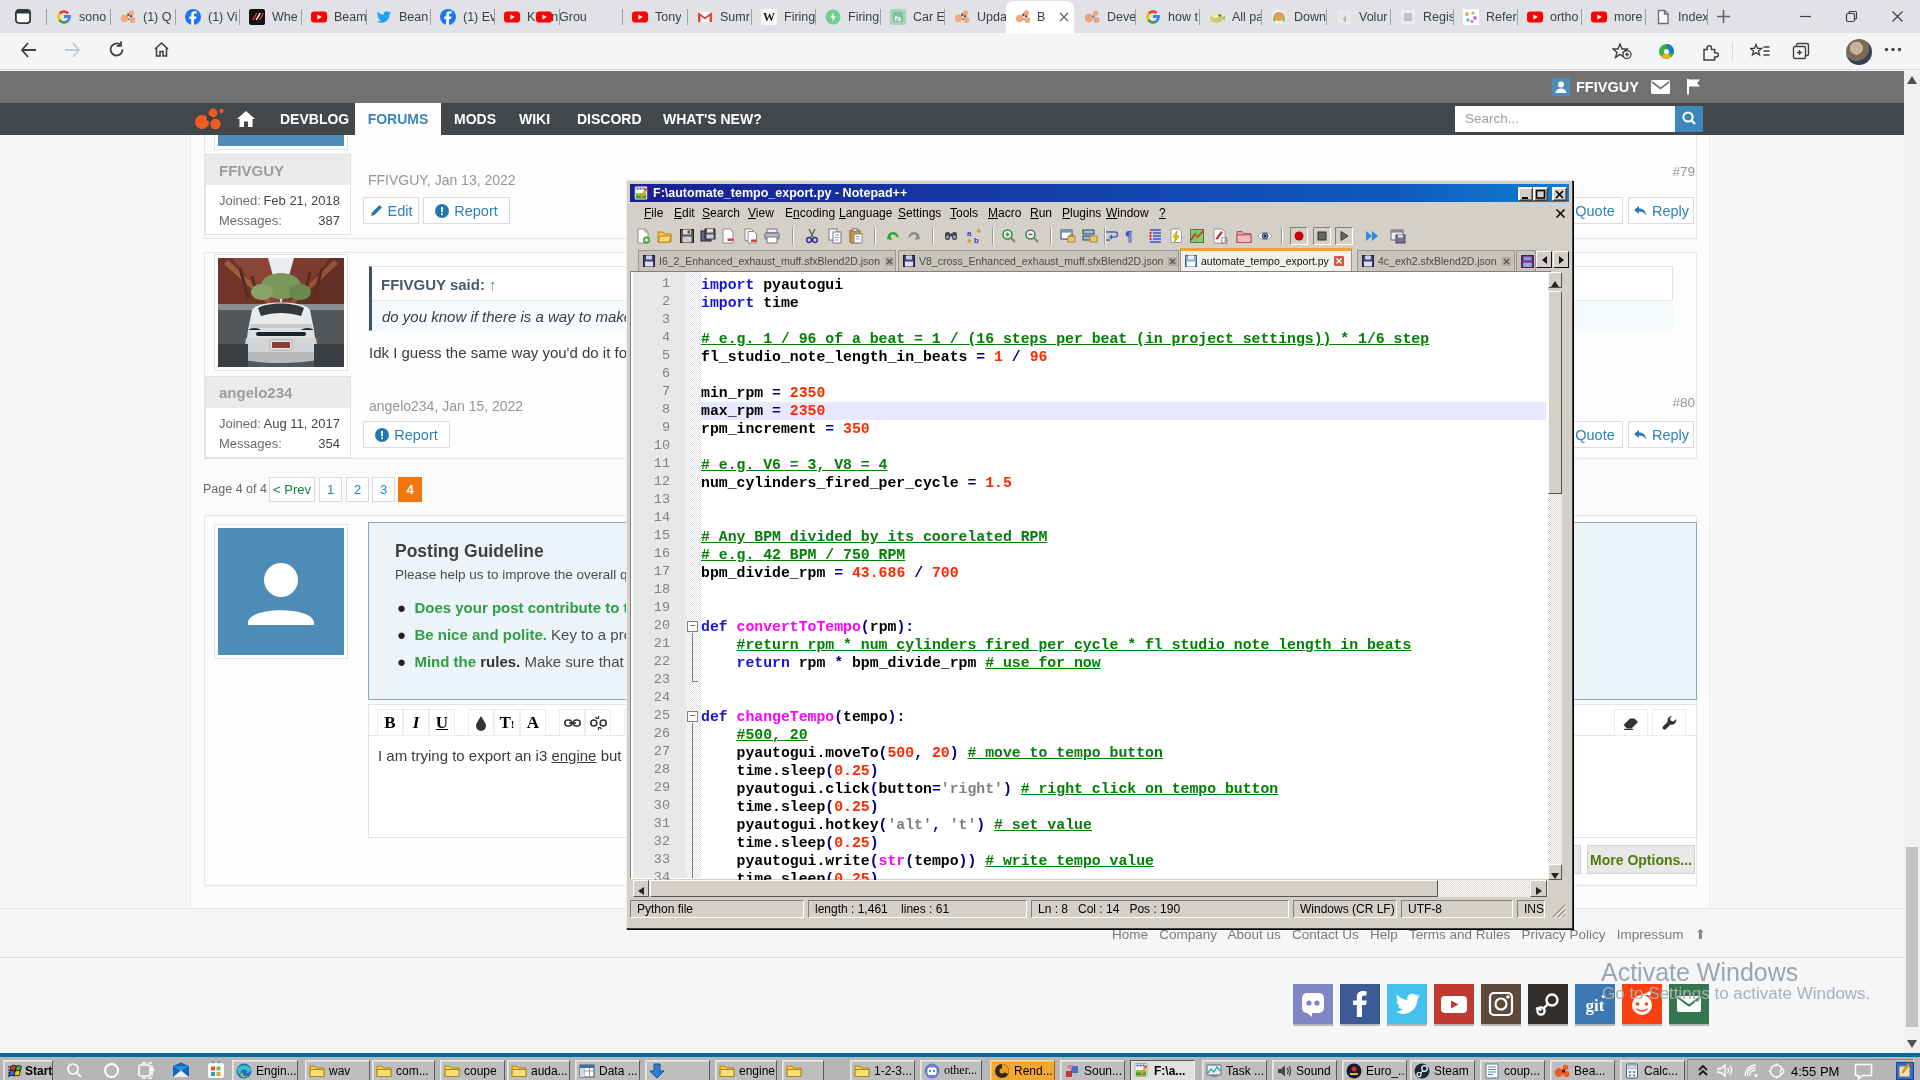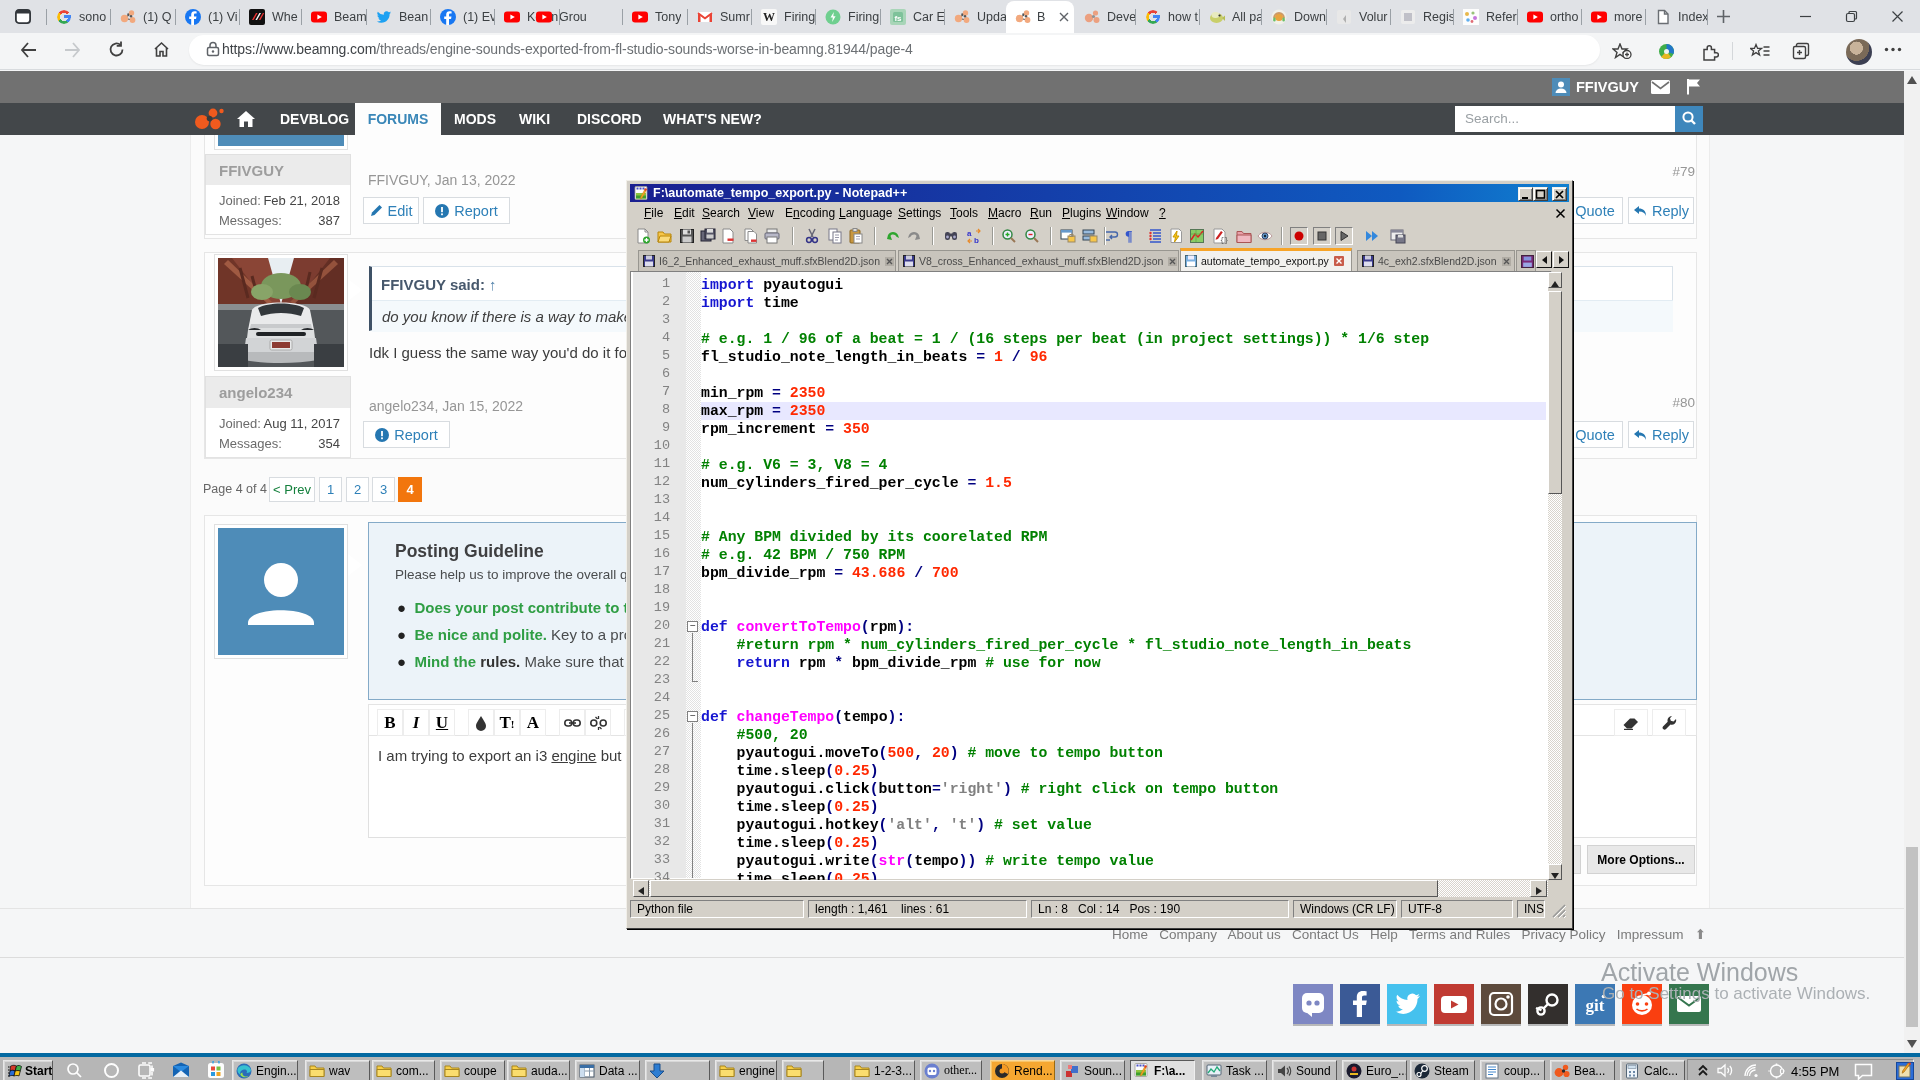--- a/index.html
+++ b/index.html
@@ -37,21 +37,21 @@
   .cbtn { position:absolute; top:2px; width:15px; height:14px; background:#d4d0c8; border:1px solid; border-color:#f4f1ea #404040 #404040 #f4f1ea; box-shadow:inset 1px 1px 0 #fff, inset -1px -1px 0 #808080; font-size:10px; text-align:center; line-height:12px; color:#000; }
   #nppmenu { left:3px; top:22px; width:939px; height:20px; background:#d4d0c8; font-size:12px; color:#000; }
   .mi { position:absolute; top:3px; }
   #npptool { left:3px; top:43px; width:939px; height:24px; background:#d4d0c8; }
   #npptabs { left:3px; top:67px; width:939px; height:23px; background:#d4d0c8; }
   .ntab { position:absolute; top:2px; height:21px; background:#c8c4bc; border:1px solid #989690; border-bottom:none; font-size:10.5px; color:#4a4a4a; display:flex; align-items:center; }
   #nppcode { left:3px; top:90px; width:922px; height:608px; background:#fff; border:1px solid; border-color:#808080 #fff #fff #808080; }
   #gutter { background:#e8e8e8; }
   .ln { position:absolute; right:16px; width:34px; text-align:right; font-family:"Liberation Mono",monospace; font-size:13.5px; color:#828282; }
   pre.code { position:absolute; left:71px; top:4px; font-family:"Liberation Mono",monospace; font-size:14.8px; font-weight:bold; line-height:18px; color:#000; }
-  .kw { color:#1515d0; } .cm { color:#018101; font-weight:bold;} .nm { color:#ff2800; } .op { color:#000080; } .fn { color:#ff00ff; } .st { color:#808080; }
+  .kw { color:#1515d0; } .cm { color:#018101; font-weight:bold;text-decoration:underline;} .nm { color:#ff2800; } .op { color:#000080; } .fn { color:#ff00ff; } .st { color:#808080; }
   #nppstatus { left:3px; top:716px; width:939px; height:24px; background:#d4d0c8; font-size:12px; color:#000; }
   .stsec { position:absolute; top:3px; height:18px; border:1px solid; border-color:#808080 #fff #fff #808080; padding-left:6px; line-height:16px; }
 
   
   #taskbar { z-index:20; left:0; top:1053px; width:1920px; height:27px; background:#b6b6b6; border-top:4px solid #0369a1; }
   .tbtn { position:absolute; top:3px; height:21px; background:#bebebe; border:1px solid; border-color:#e8e8e8 #5a5a5a #5a5a5a #e8e8e8; box-shadow:inset 1px 1px 0 #d8d8d8; font-size:12px; color:#000; display:flex; align-items:center; overflow:hidden; }
   .tbtn .ti { width:16px; height:16px; margin:0 4px 0 3px; flex:none; }
 </style>
 </head>
 <body>
@@ -318,28 +318,20 @@
   <svg class="aicon" style="left:64px;top:9px" width="17" height="16" viewBox="0 0 17 16">
       <path d="M9 1 L15 8 L9 15 M15 8 H1" stroke="#c6c9cc" stroke-width="1.8" fill="none"></path>
     </svg>
   <svg class="aicon" style="left:108px;top:8px" width="17" height="17" viewBox="0 0 17 17">
       <path d="M14.5 8.5 a6 6 0 1 1 -2-4.5" fill="none" stroke="#404040" stroke-width="1.8"></path>
       <path d="M13 0.5 v4.3 h-4.3" fill="none" stroke="#404040" stroke-width="1.8"></path>
     </svg>
   <svg class="aicon" style="left:153px;top:8px" width="17" height="17" viewBox="0 0 17 17">
       <path d="M2 8 L8.5 2 L15 8 M3.5 7 V15 H7 V10.5 H10 V15 H13.5 V7" fill="none" stroke="#404040" stroke-width="1.6"></path>
     </svg>
-  <div id="urlpill">
-    <svg class="abs" style="left:17px;top:6px" width="14" height="16" viewBox="0 0 14 16">
-        <rect x="1.5" y="6.5" width="11" height="8" rx="1.5" fill="none" stroke="#5f6368" stroke-width="1.5"></rect>
-        <path d="M4 6.5 V4.5 a3 3 0 0 1 6 0 V6.5" fill="none" stroke="#5f6368" stroke-width="1.5"></path>
-        <circle cx="7" cy="10.5" r="1.2" fill="#5f6368"></circle>
-      </svg>
-    <div class="abs" style="left:33px;top:6px;font-size:14px;letter-spacing:-0.1px;color:#3f4347">https://www.beamng.com<span style="color:#6c7074">/threads/engine-sounds-exported-from-fl-studio-sounds-worse-in-beamng.81944/page-4</span></div>
-  </div>
   <svg class="aicon" style="left:1612px;top:10px" width="20" height="16" viewBox="0 0 20 16">
       <path d="M8 1 L10 6 H15 L11 9.4 L12.5 14.5 L8 11.4 L3.5 14.5 L5 9.4 L1 6 H6 Z" fill="none" stroke="#404040" stroke-width="1.4"></path>
       <circle cx="15" cy="11.5" r="4" fill="#fff" stroke="#404040" stroke-width="1.3"></circle>
       <path d="M15 9.5 v4 M13 11.5 h4" stroke="#404040" stroke-width="1.3"></path>
     </svg>
   <svg class="aicon" style="left:1658px;top:10px" width="17" height="17" viewBox="0 0 17 17">
       <circle cx="8.5" cy="8.5" r="7.5" fill="#3fae49"></circle>
       <path d="M8.5 1 a7.5 7.5 0 0 1 7 10 L8.5 8.5 Z" fill="#2277c8"></path>
       <path d="M8.5 8.5 L3 14 a7.5 7.5 0 0 0 10 0 Z" fill="#e8b820"></path>
       <circle cx="8.5" cy="8.5" r="2.5" fill="#eef4ee"></circle>
@@ -564,21 +556,21 @@
         <div class="abs" style="right:10px;top:4px;width:34px;height:27px;display:flex;align-items:center;justify-content:center;border:1px solid #ededed">
           <svg width="15" height="15" viewBox="0 0 15 15">
             <path d="M10 1 a4.5 4.5 0 0 0 -4.3 5.8 L1 11.5 a2 2 0 0 0 2.8 2.8 L8.5 9.6 A4.5 4.5 0 0 0 14 4 L11.5 6.5 8.8 5.8 8 3.2 Z" fill="#333"></path>
           </svg>
         </div>
       </div>
     <div class="abs" style="left:177px;top:672px;width:1329px;height:102px;background:#fff;border:1px solid #e0e0e0;border-top:none">
       <div class="abs" style="left:9px;top:11px;font-size:15px;color:#3c3c3c">I am trying to export an i3 <span style="text-decoration:underline">engine</span> but I have no idea</div>
     </div>
     <div class="abs" style="left:1290px;top:781px;width:100px;height:29px;background:#e8e8e8;border:1px solid #d2d2d2;color:#5a5a5a;font-weight:bold;font-size:13.5px;text-align:center;line-height:28px">Post Reply</div>
-    <div class="abs" style="left:1396px;top:781px;width:108px;height:29px;background:#e8e8e8;border:1px solid #d2d2d2;color:#000000;font-weight:bold;font-size:12px;text-align:center;line-height:28px">More Options...</div>
+    <div class="abs" style="left:1396px;top:781px;width:108px;height:29px;background:#e8e8e8;border:1px solid #d2d2d2;color:#4d7c0f;font-weight:bold;font-size:14px;text-align:center;line-height:28px">More Options...</div>
   </div>
 </div>
 
 <div class="abs" style="left:0;top:908px;width:1904px;border-top:1px solid #e4e4e4"></div>
 <div class="abs" style="left:1112px;top:926px;font-size:13.5px;color:#7b7b7b">Home&nbsp;&nbsp; Company&nbsp;&nbsp; About us&nbsp;&nbsp; Contact Us&nbsp;&nbsp; Help&nbsp;&nbsp; Terms and Rules&nbsp;&nbsp; Privacy Policy&nbsp;&nbsp; Impressum&nbsp;&nbsp; <span style="color:#8a8a8a">⬆</span></div>
 <div class="abs" style="left:0;top:957px;width:1904px;border-top:1px solid #dcdcdc"></div>
 <div class="abs" style="left:1293px;top:984px;width:40px;height:40px;background:#7e87c3;box-shadow:0 2px 0 rgba(0,0,0,0.25)"><svg width="40" height="40" viewBox="0 0 40 40">
       <rect x="9" y="9" width="22" height="20" rx="5" fill="#fff"></rect>
       <path d="M13 28 l6 5 v-5 z" fill="#fff"></path>
       <circle cx="16" cy="19" r="2.6" fill="#7e87c3"></circle>

